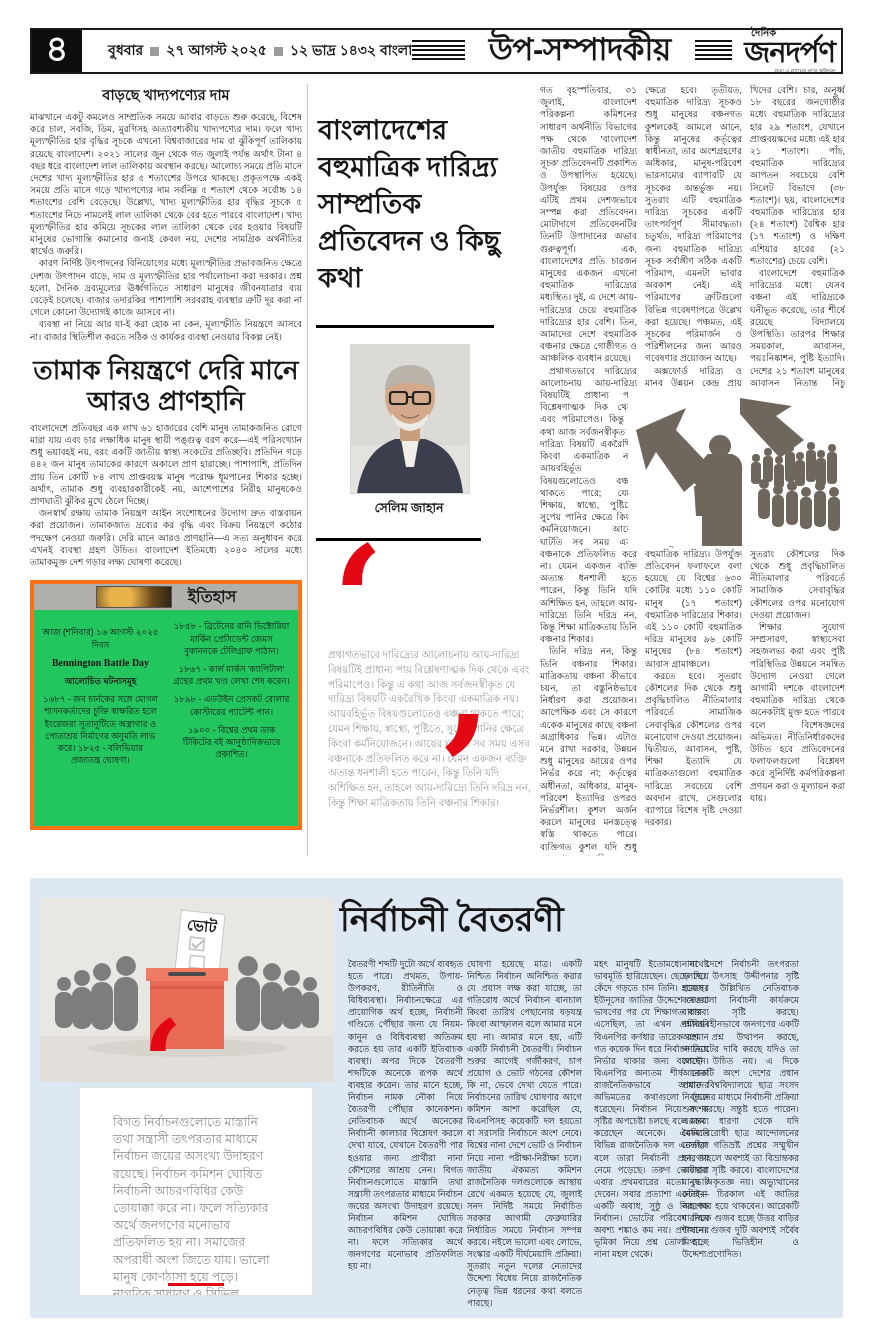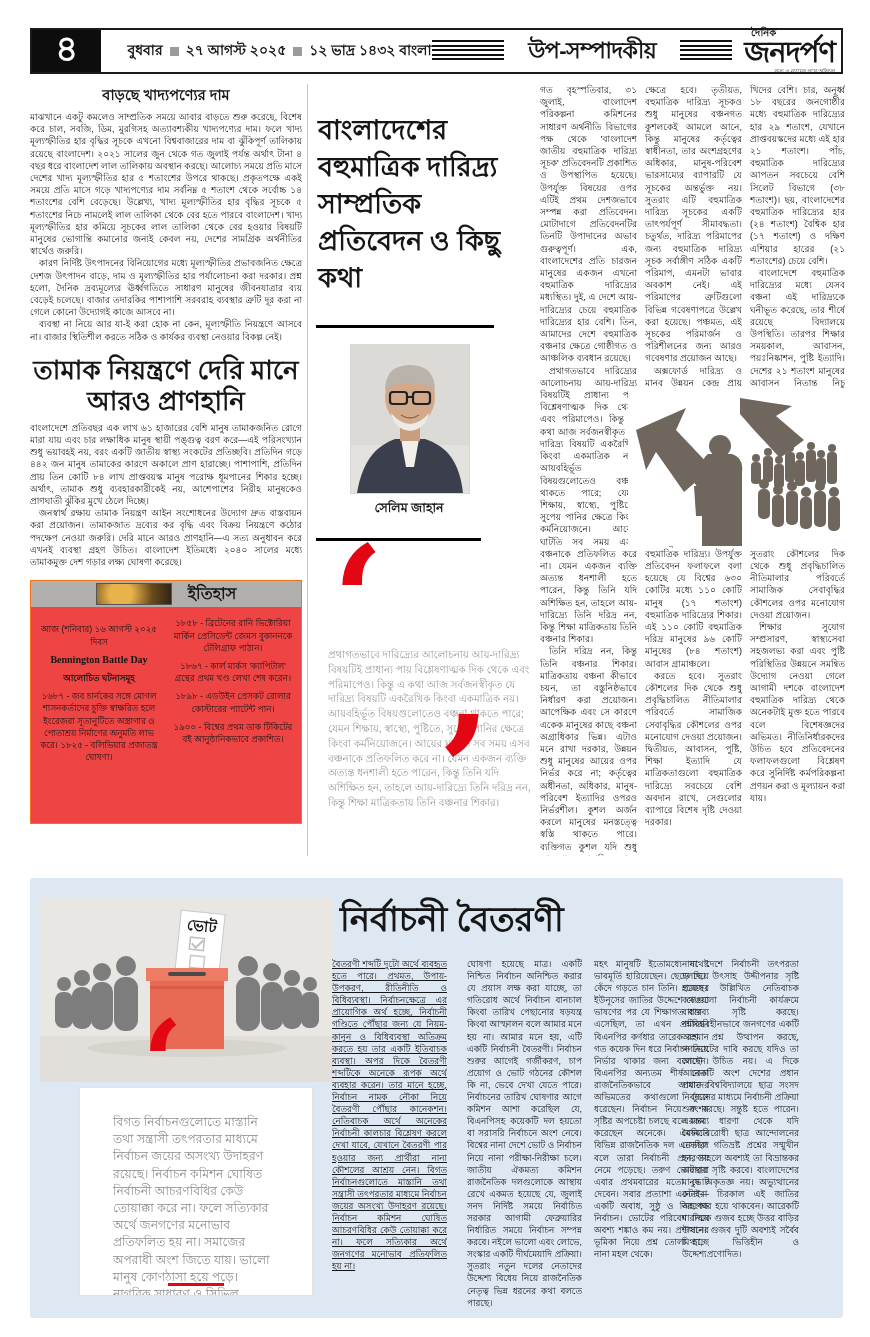--- a/index.html
+++ b/index.html
@@ -8,36 +8,36 @@
   
   .hdr{position:absolute;left:30px;top:28px;width:813px;height:46px;border:2px solid #1a1a1a;
        display:flex;align-items:center;box-sizing:border-box;background:#fff;}
   .pagenum{width:88px;height:100%;background:#0d0d0d;color:#fff;font-size:36px;font-weight:bold;
            display:flex;align-items:center;justify-content:center;}
   .dateline{margin-left:26px;font-size:14px;font-weight:bold;display:flex;align-items:center;gap:7px;white-space:nowrap;}
   .sq{width:9px;height:9px;background:#9b9b9b;display:inline-block;}
   .rules-stack{height:22px;background:repeating-linear-gradient(#111 0 2px,transparent 2px 4.6px);}
   .rs-left{width:92px;margin-left:auto;}
   .rs-right{width:66px;}
-  .section-title{font-size:22px;font-weight:bold;margin:0 24px;white-space:nowrap;letter-spacing:-0.5px;}
+  .section-title{font-size:31px;font-weight:bold;margin:0 24px;white-space:nowrap;letter-spacing:-0.5px;}
   .brand{margin-left:12px;margin-right:6px;text-align:center;line-height:1;}
   .brand-pre{font-size:10px;font-weight:bold;transform:translateX(-26px);}
   .brand-name{font-size:29px;font-weight:900;letter-spacing:-1px;}
   .brand-tag{font-size:5.5px;text-align:right;margin-top:2px;color:#333;}
   
   .left-block{position:absolute;left:30px;top:84px;width:272px;}
   .kicker{text-align:center;font-size:14.5px;font-weight:bold;margin:0 0 3px;}
   .ed-head{text-align:center;font-size:26px;line-height:31px;font-weight:bold;margin:0 0 5px;}
   .bodytxt{font-size:9px;line-height:12.2px;text-align:justify;overflow:hidden;}
   .ed1-body{max-height:238px;}
   .ed2-body{max-height:150px;}
   .para{margin:0;}
   .para + .para{text-indent:9px;}
   
-  .hist{margin-top:12px;border:1px solid #f97316;background:#ef4444;}
+  .hist{margin-top:12px;border:4px solid #f97316;background:#22c55e;}
   .hist-head{height:26px;background:#b0afac;display:flex;align-items:center;justify-content:center;gap:16px;}
   .hist-badge{width:74px;height:20px;background:radial-gradient(circle at 32% 50%,#e8b34b 0 22%,#6a4a1c 62%,#2e2414 100%);
               border:1px solid #555;}
   .hist-title{font-size:16px;font-weight:bold;}
   .hist-body{padding:10px 8px 6px;column-count:2;column-gap:14px;height:200px;overflow:hidden;}
   .hist-body p{font-size:8.7px;line-height:12.2px;text-align:center;margin:6px 0 3px;break-inside:avoid;}
   .hist-body p:nth-child(2){font-weight:bold;font-size:10px;font-family:"Liberation Serif",serif;}
   .hist-body p:nth-child(3){font-weight:bold;}
   
   .vrule{position:absolute;left:307px;top:84px;width:1px;height:772px;background:#c6c6c6;}
@@ -56,21 +56,21 @@
   .mcol{position:absolute;top:84px;height:772px;overflow:hidden;font-size:9px;line-height:12.2px;text-align:justify;}
   .mcol1{left:540px;width:97px;}
   .mcol2{left:645px;width:97px;}
   .mcol3{left:750px;width:95px;}
   .crowd-illo{position:absolute;left:628px;top:388px;width:218px;height:158px;background:#fff;}
   
   .bottom{position:absolute;left:30px;top:878px;width:813px;height:440px;background:#dde8f3;border-radius:3px;}
   .ballot-illo{position:absolute;left:40px;top:898px;width:294px;height:184px;}
   .bottom-head{position:absolute;left:340px;top:870px;width:498px;font-size:34px;font-weight:bold;}
   .bcol{position:absolute;top:958px;height:350px;overflow:hidden;font-size:8.8px;line-height:12.1px;text-align:justify;}
-  .bcol1{left:332px;width:115px;text-decoration:underline;}
+  .bcol1{left:348px;width:115px;}
   .bcol2{left:467px;width:115px;}
   .bcol3{left:594px;width:115px;}
   .bcol4{left:682px;width:117px;}
   .oq-bottom{left:142px;top:1022px;font-size:118px;line-height:84px;z-index:3;}
   .quote-box{position:absolute;left:80px;top:1088px;width:232px;height:207px;background:#fff;
              box-sizing:border-box;padding:26px 33px 12px;color:#8d8d8d;font-size:12.2px;line-height:17.2px;
              box-shadow:0 0 0 1px #e2e2e2;overflow:hidden;}
   .quote-underline{position:absolute;left:50%;transform:translateX(-50%);bottom:9px;width:56px;height:3px;background:#e30613;}
 </style>
 </head>

